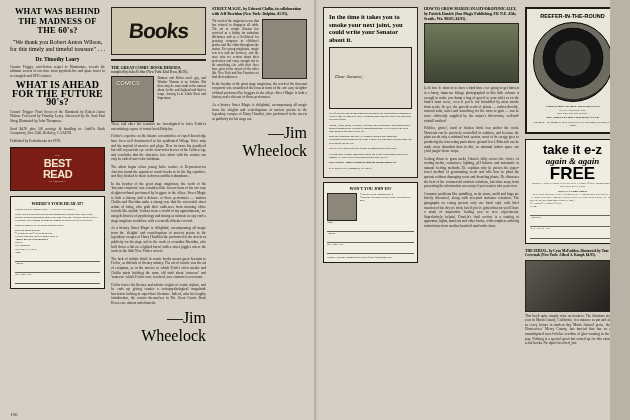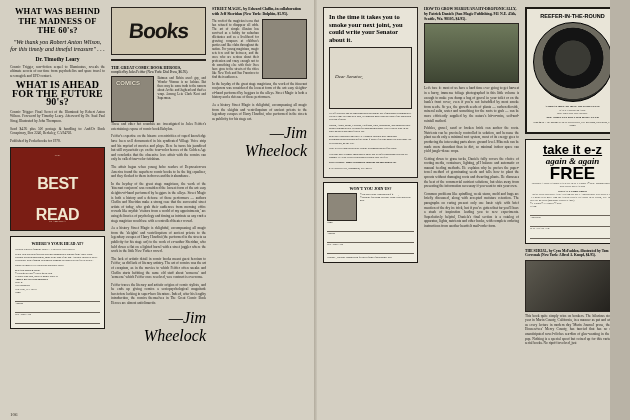--- a/index.html
+++ b/index.html
@@ -11,45 +11,45 @@
   .rightpage{width:315px;height:420px;background:#d4cfc2;box-sizing:border-box;padding:7px 10px 10px 8px;position:relative;}
   .gutter{position:absolute;left:314px;top:0;width:3px;height:420px;background:linear-gradient(90deg,#9a9384,#c6c0b3);opacity:.6;}
   .cols3{display:flex;gap:6px;height:100%;}
   .c{width:33%;}
   h1.title{font-size:8.5px;line-height:9.5px;font-weight:bold;margin:0 0 3px 0;letter-spacing:.2px;}
   .kicker{font-size:6px;line-height:7px;margin:0 0 3px 0;}
   p.body{font-size:3.5px;line-height:4.6px;text-align:justify;margin:0 0 3px 0;color:#1d1a16;}
   .small{font-size:3.2px;line-height:4.2px;}
   .center{text-align:center;}
   .b{font-weight:bold;}
-  .i{font-style:italic;}
+  .i{}
   .thickrule{height:2px;background:#2a2520;margin:4px 0;}
   .folio{position:absolute;bottom:3px;font-size:5px;color:#3a342c;}
   .folio.left{left:10px;}
   .folio.right{right:10px;}
   .ad{border:1px solid #1e1a15;background:#efece0;box-sizing:border-box;}
   .adtitle{font-family:"Liberation Sans",sans-serif;font-weight:bold;text-align:center;}
   .tiny{font-size:2.8px;line-height:3.6px;}
   .micro{font-size:2.4px;line-height:3.1px;}
   .imgbox{background:#8d877a;border:1px solid #2a2520;position:relative;overflow:hidden;}
   
   .books-logo{height:46px;background:#cfc6b0;border:1px solid #2a2520;display:flex;align-items:center;justify-content:center;overflow:hidden;position:relative;}
   .books-word{font-family:"Liberation Sans",sans-serif;font-weight:bold;font-size:21px;letter-spacing:-1px;color:#1a1713;transform:skewX(-6deg);}
   .bestread{background:#7a1d14;color:#f1e7cf;text-align:center;padding:6px 4px;border:1px solid #1e1a15;}
-  .bestread .bw{font-family:"Liberation Sans",sans-serif;font-weight:bold;font-size:16px;line-height:11px;letter-spacing:-.5px;margin-top:20px;}
+  .bestread .bw{font-family:"Liberation Sans",sans-serif;font-weight:bold;font-size:11px;line-height:11px;letter-spacing:-.5px;}
   .coupon{border:1px solid #1e1a15;background:#efece0;padding:4px;box-sizing:border-box;}
   .line{border-bottom:1px solid #6b645a;height:5px;margin-top:2px;}
   .reefer{border:2px solid #1e1a15;background:#e9e5d8;padding:4px;box-sizing:border-box;}
   .circle-art{width:78px;height:78px;border-radius:50%;background:radial-gradient(circle at 50% 45%,#3a3a34 0 30%,#141414 31% 52%,#6d6a5f 53% 70%,#2a2a26 71% 100%);margin:3px auto;border:1px solid #000;}
   .marq-photo{height:58px;background:linear-gradient(180deg,#6f7a5c,#3e4533);border:1px solid #2a2520;}
   .smokebox{border:1px solid #2a2520;background:#e8e4d8;padding:5px;box-sizing:border-box;}
   .sig{font-family:"Liberation Serif",serif;font-style:italic;font-size:5px;}
   .wontjoin{border:1px solid #1e1a15;background:#efece0;padding:3px;box-sizing:border-box;}
   .serial-photo{height:50px;background:linear-gradient(135deg,#5d5a50,#201e1a);border:1px solid #2a2520;}
-  .takeitez{font-family:"Liberation Sans",sans-serif;font-weight:bold;font-size:13px;line-height:12px;text-align:center;text-decoration:underline;}
+  .takeitez{font-family:"Liberation Sans",sans-serif;font-weight:bold;font-size:13px;line-height:12px;text-align:center;}
   .again{font-family:"Liberation Serif",serif;font-style:italic;font-weight:bold;font-size:9px;text-align:center;}
   .freebig{font-family:"Liberation Sans",sans-serif;font-weight:bold;font-size:17px;text-align:center;line-height:16px;}
   .grid2{display:flex;gap:3px;}
   .maglet{font-family:"Liberation Sans",sans-serif;font-weight:bold;font-size:6px;color:#f2ead6;text-shadow:0 0 1px #000;}
 </style>
 </head>
 <body>
 
 <div class="page">
  <div class="spread">

